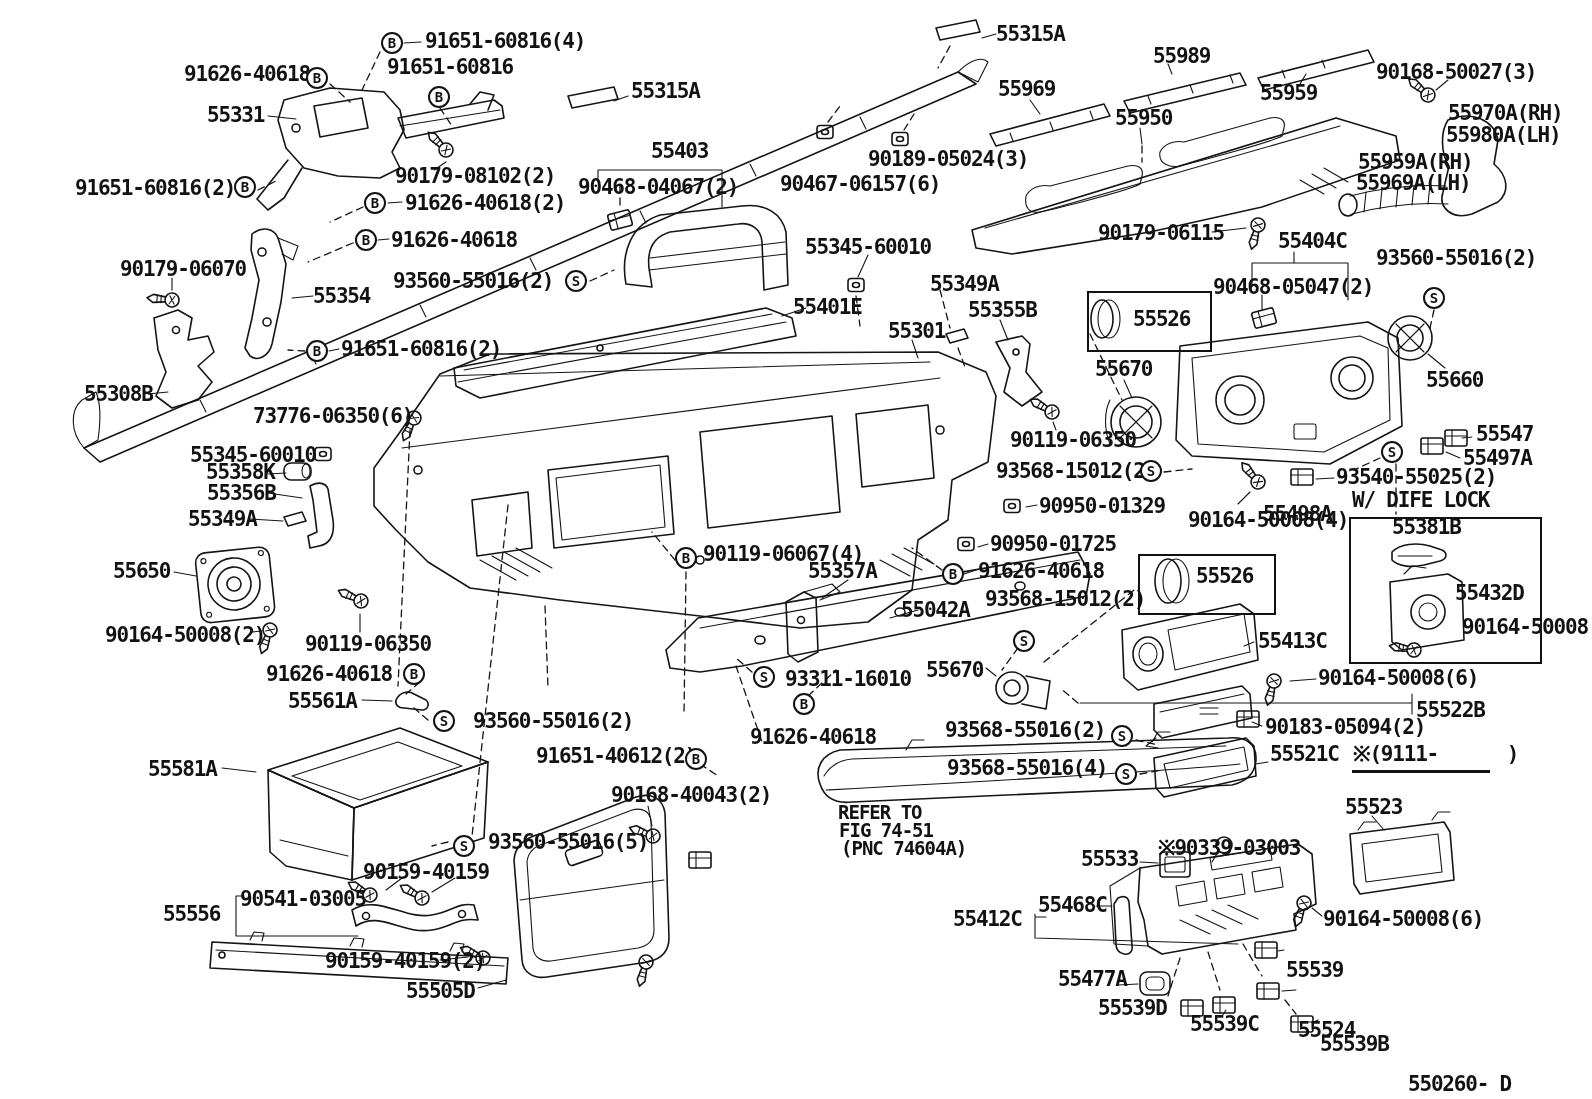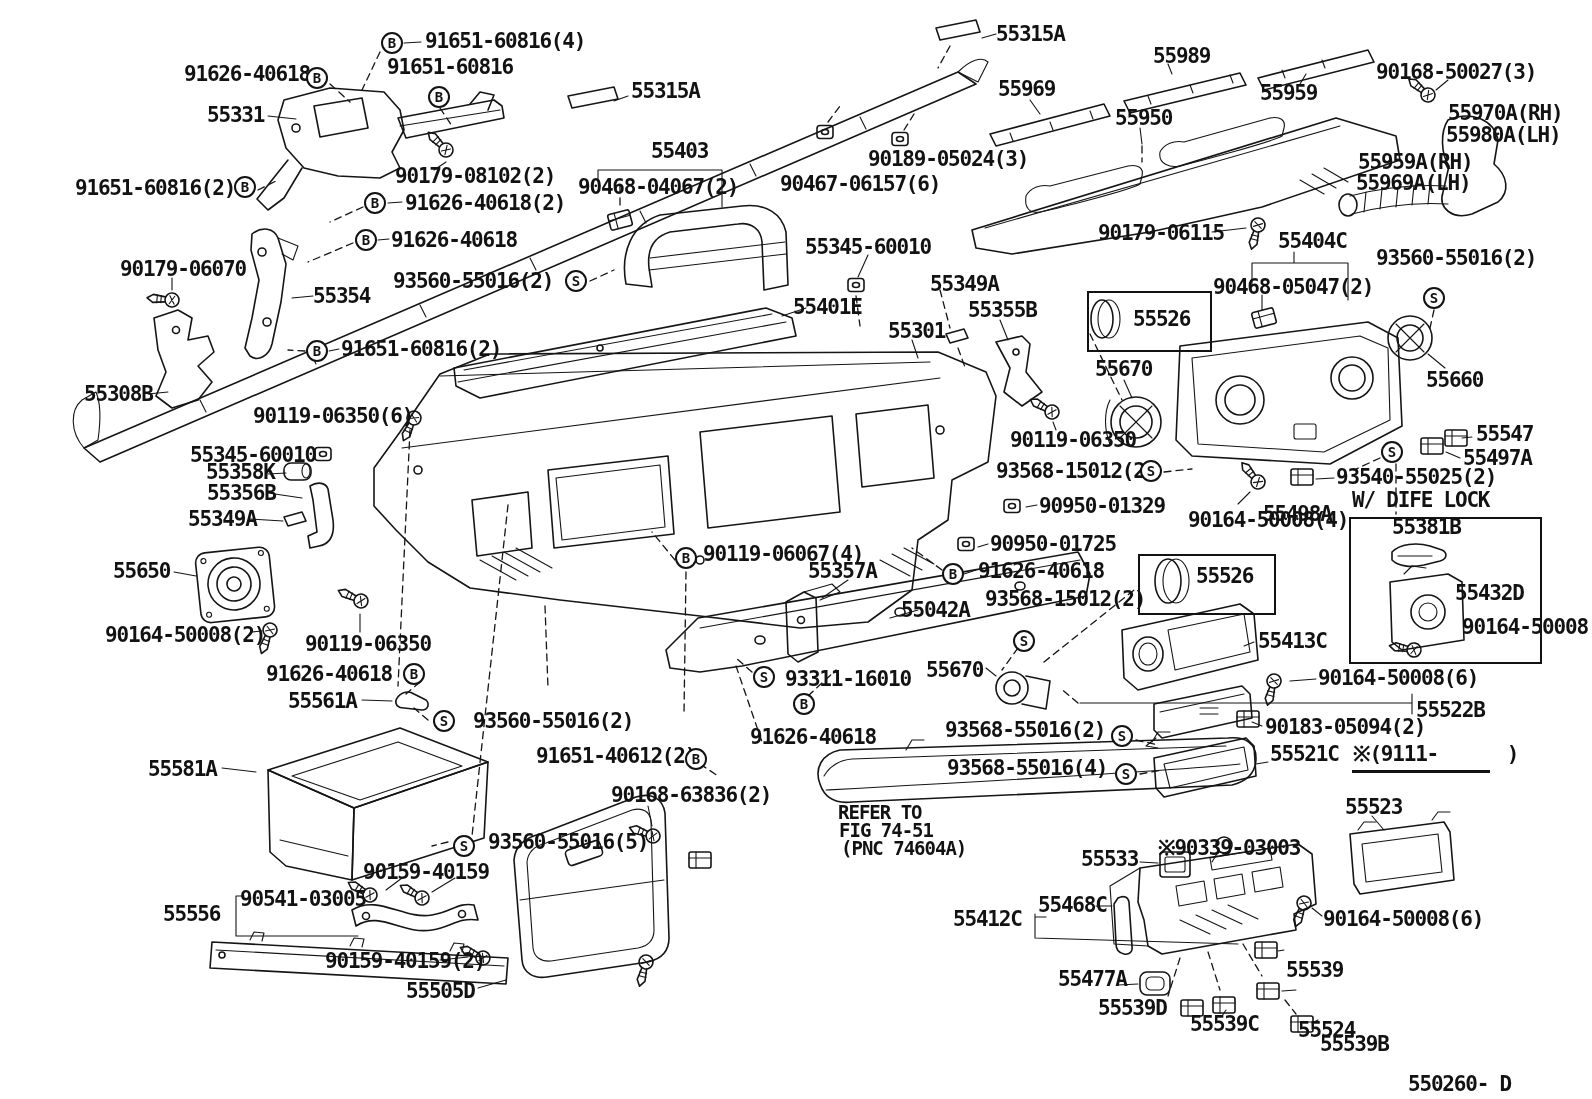--- a/index.html
+++ b/index.html
@@ -335,34 +335,34 @@
       <div class="lbl" style="left: 207px; top: 105px;">55331</div>
       <div class="lbl" style="left: 395px; top: 166px;">90179-08102(2)</div>
       <div class="lbl" style="left: 75px; top: 178px;">91651-60816(2)</div>
       <div class="lbl" style="left: 405px; top: 193px;">91626-40618(2)</div>
       <div class="lbl" style="left: 391px; top: 230px;">91626-40618</div>
       <div class="lbl" style="left: 120px; top: 259px;">90179-06070</div>
       <div class="lbl" style="left: 313px; top: 286px;">55354</div>
       <div class="lbl" style="left: 393px; top: 271px;">93560-55016(2)</div>
       <div class="lbl" style="left: 84px; top: 384px;">55308B</div>
       <div class="lbl" style="left: 341px; top: 339px;">91651-60816(2)</div>
-      <div class="lbl" style="left: 253px; top: 406px;">90119-06350(6)</div>
+      <div class="lbl" style="left: 253px; top: 406px;">73776-06350(6)</div>
       <div class="lbl" style="left: 190px; top: 445px;">55345-60010</div>
       <div class="lbl" style="left: 206px; top: 462px;">55358K</div>
       <div class="lbl" style="left: 207px; top: 483px;">55356B</div>
       <div class="lbl" style="left: 188px; top: 509px;">55349A</div>
       <div class="lbl" style="left: 113px; top: 561px;">55650</div>
       <div class="lbl" style="left: 105px; top: 625px;">90164-50008(2)</div>
       <div class="lbl" style="left: 305px; top: 634px;">90119-06350</div>
       <div class="lbl" style="left: 266px; top: 664px;">91626-40618</div>
       <div class="lbl" style="left: 288px; top: 691px;">55561A</div>
       <div class="lbl" style="left: 473px; top: 711px;">93560-55016(2)</div>
       <div class="lbl" style="left: 148px; top: 759px;">55581A</div>
       <div class="lbl" style="left: 536px; top: 746px;">91651-40612(2)</div>
-      <div class="lbl" style="left: 611px; top: 785px;">90168-63836(2)</div>
+      <div class="lbl" style="left: 611px; top: 785px;">90168-40043(2)</div>
       <div class="lbl" style="left: 488px; top: 832px;">93560-55016(5)</div>
       <div class="lbl" style="left: 363px; top: 862px;">90159-40159</div>
       <div class="lbl" style="left: 240px; top: 889px;">90541-03005</div>
       <div class="lbl" style="left: 163px; top: 904px;">55556</div>
       <div class="lbl" style="left: 325px; top: 951px;">90159-40159(2)</div>
       <div class="lbl" style="left: 406px; top: 981px;">55505D</div>
       <div class="lbl" style="left: 631px; top: 81px;">55315A</div>
       <div class="lbl" style="left: 996px; top: 24px;">55315A</div>
       <div class="lbl" style="left: 651px; top: 141px;">55403</div>
       <div class="lbl" style="left: 578px; top: 177px;">90468-04067(2)</div>

